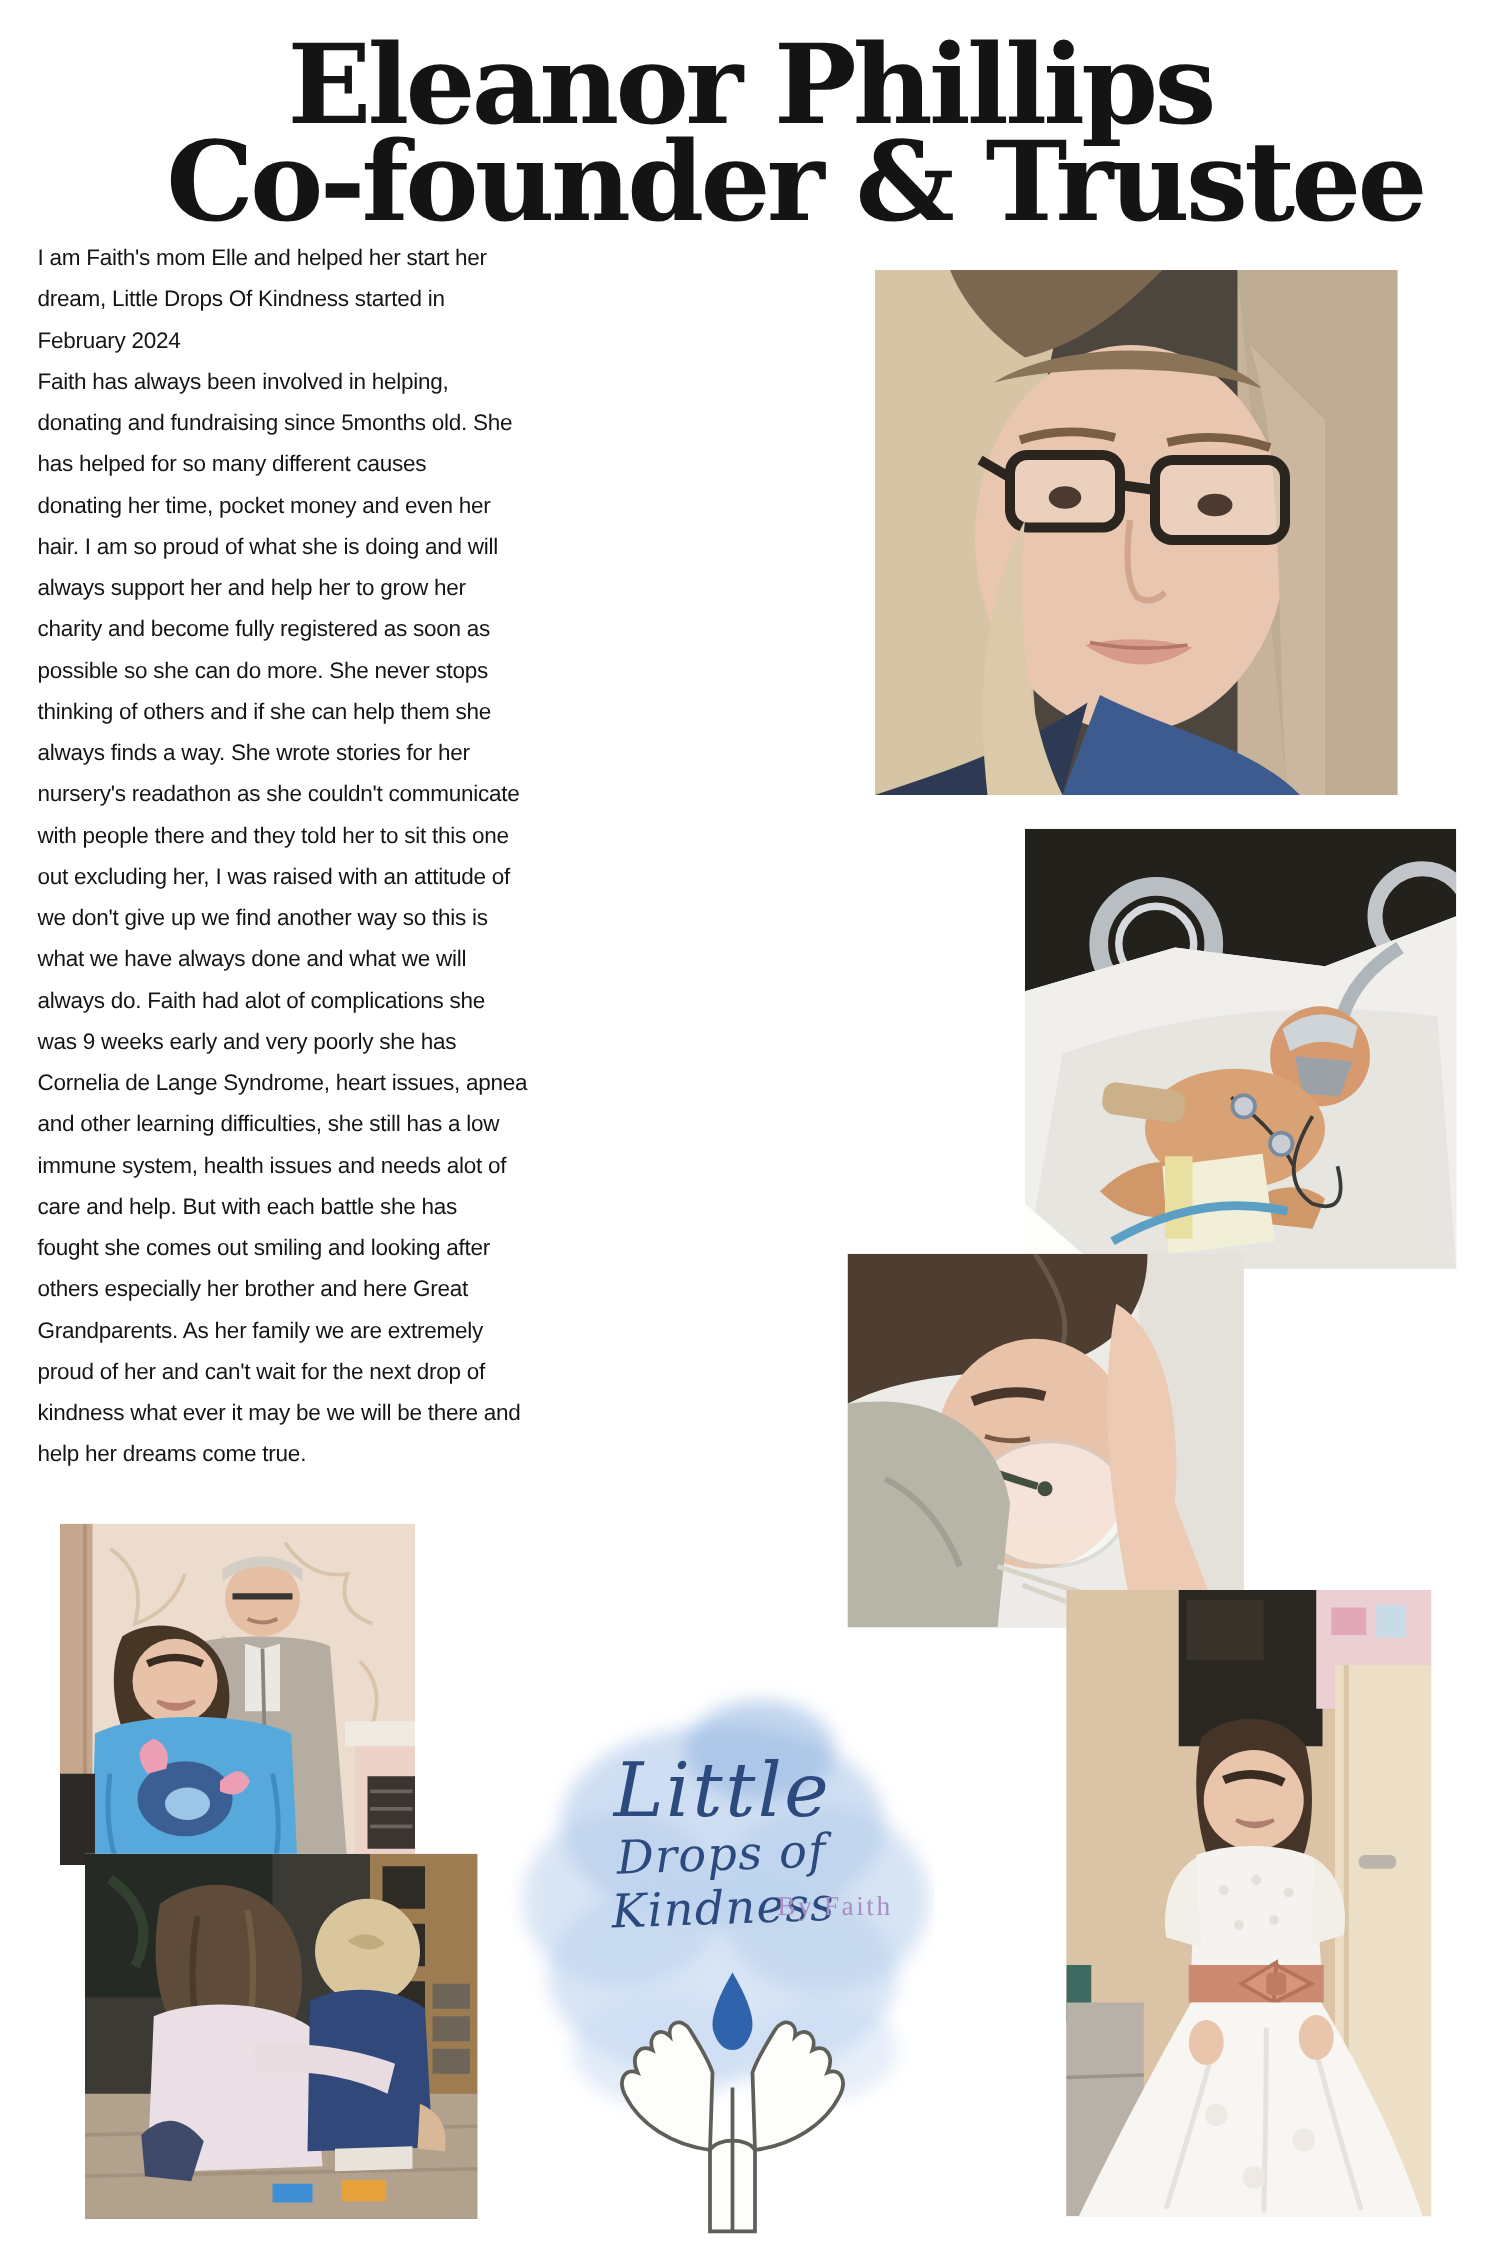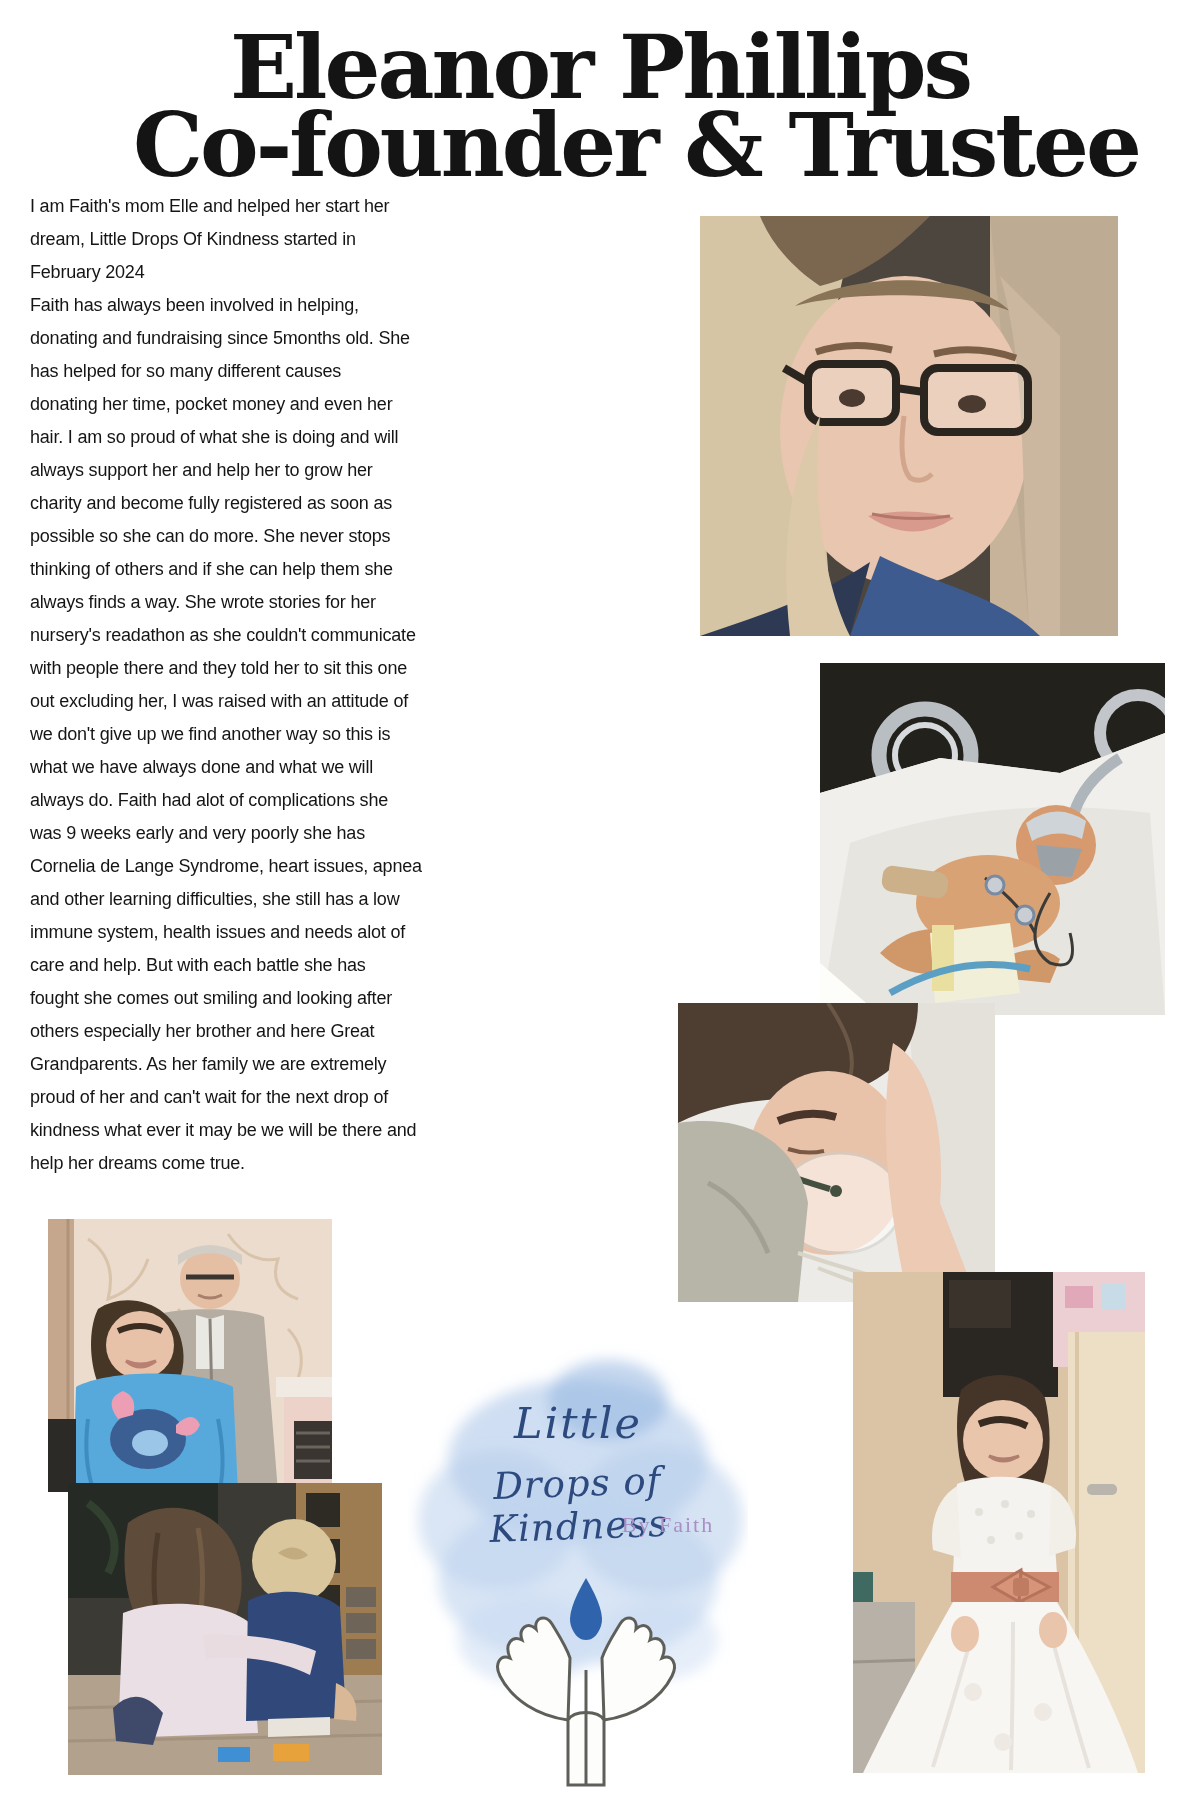--- a/index.html
+++ b/index.html
@@ -18,21 +18,21 @@
   .ph1{left:700px;top:216px;width:418px;height:420px;z-index:2;}
   .ph2{left:820px;top:663px;width:345px;height:352px;z-index:1;}
   .ph3{left:678px;top:1003px;width:317px;height:299px;z-index:3;}
   .ph4{left:48px;top:1219px;width:284px;height:273px;z-index:1;}
   .ph5{left:68px;top:1483px;width:314px;height:292px;z-index:2;}
   .ph6{left:853px;top:1272px;width:292px;height:501px;z-index:4;}
   .logo{position:absolute;left:408px;top:1340px;width:340px;height:450px;z-index:1;}
   .logo svg{position:absolute;left:0;top:0;width:100%;height:100%;}
   .logo-text{position:absolute;width:100%;text-align:center;
              font-family:"DejaVu Serif", serif;font-style:italic;color:#2d4a7e;}
-  .logo-line1{top:58px;font-size:43px;letter-spacing:2px;}
+  .logo-line1{top:58px;font-size:60px;letter-spacing:2px;}
   .logo-line2{top:122px;font-size:37px;letter-spacing:1px;transform:rotate(-2deg);}
   .logo-byline{top:172px;left:90px;font-size:22px;color:#a98fc4;font-style:normal;
                font-family:Liberation Serif, serif;letter-spacing:2px;}
 </style>
 </head>
 <body>
 
 <div class="page">
 
   <div class="title title-1">Eleanor Phillips</div>

